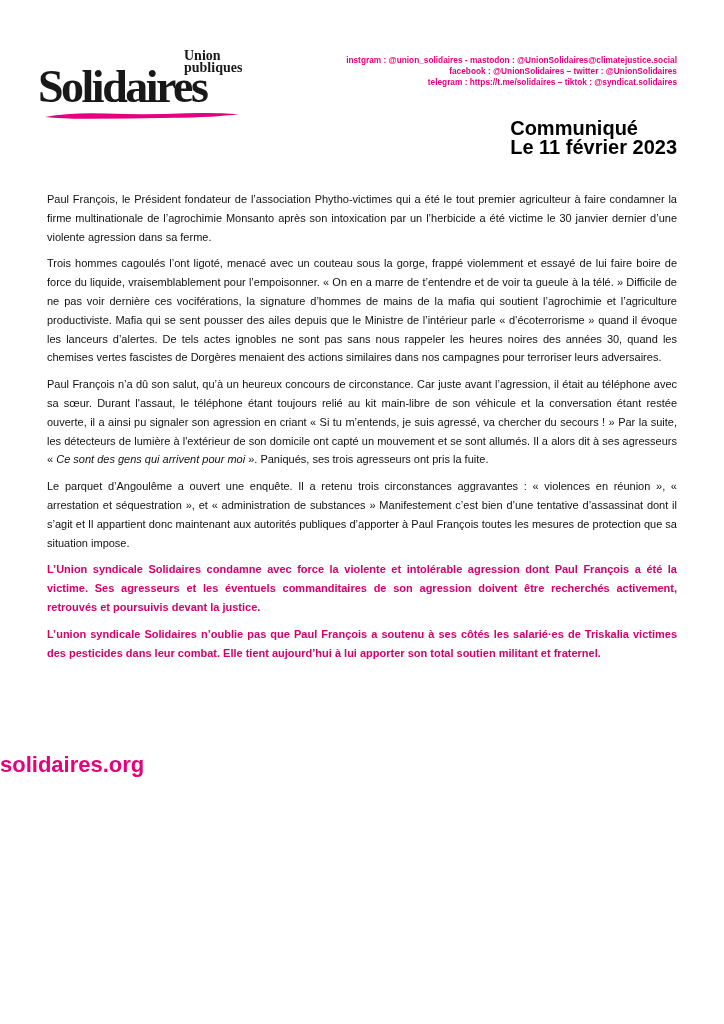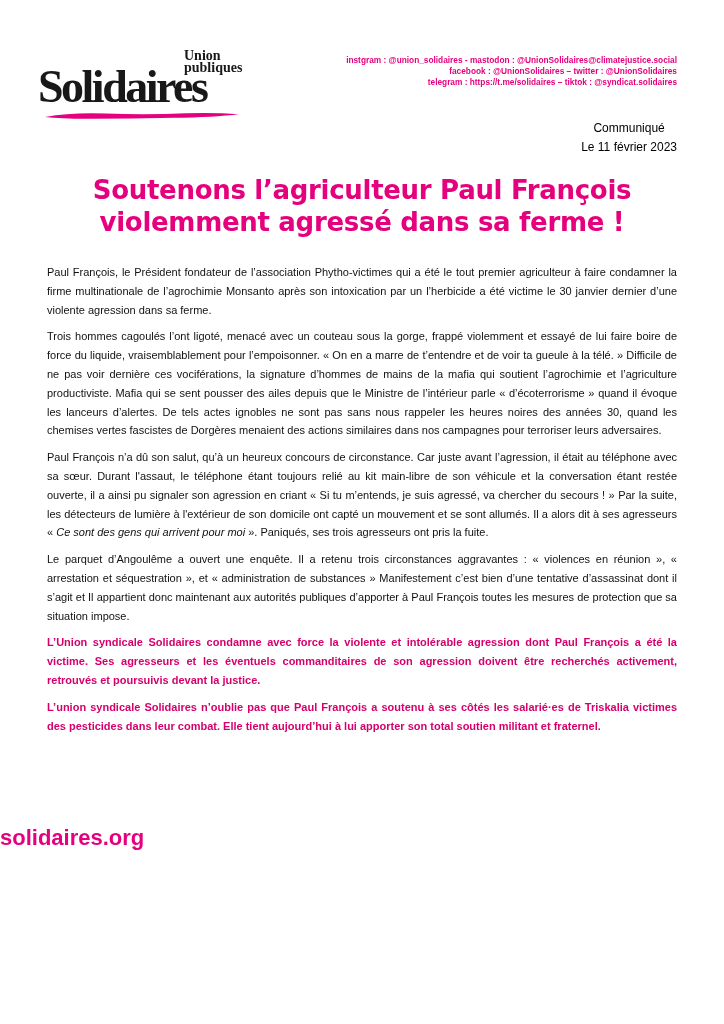--- a/index.html
+++ b/index.html
@@ -41,22 +41,22 @@
   .social{
     position:absolute;right:47px;top:55px;
     text-align:right;
     font-size:8.3px;font-weight:bold;
     line-height:10.8px;
     color:var(--pink);
   }
   .social-line{display:block;text-decoration:none;color:var(--pink);}
   .doc-meta{
     position:absolute;right:47px;top:119px;
-    text-align:center;
-    font-size:12px;font-weight:normal;line-height:18.5px;
+    text-align:left;
+    font-size:20px;font-weight:bold;line-height:18.5px;
     color:#000000;
   }
   
   .title{
     margin-top:9px;
     text-align:center;
     font-family:"DejaVu Sans", sans-serif;
     font-weight:bold;
     font-size:26px;line-height:32px;
     letter-spacing:-0.3px;
@@ -105,24 +105,20 @@
         <a class="social-line" href="#">telegram : https://t.me/solidaires – tiktok : @syndicat.solidaires</a>
       </div>
 
     <div class="doc-meta">
       <div>Communiqué</div>
       <div>Le 11 février 2023</div>
     </div>
 
   </div>
 
-  <h1 class="title">
-    <span>Soutenons l’agriculteur Paul François</span><br>
-    <span>violemment agressé dans sa ferme !</span>
-  </h1>
 
   <div class="body">
       <p class="para normal"><span>Paul François, le Président fondateur de l’association Phytho-victimes qui a été le tout premier agriculteur à faire condamner la firme multinationale de l’agrochimie Monsanto après son intoxication par un l’herbicide a été victime le 30 janvier dernier d’une violente agression dans sa ferme.</span></p>
       <p class="para normal"><span>Trois hommes cagoulés l’ont ligoté, menacé avec un couteau sous la gorge, frappé violemment et essayé de lui faire boire de force du liquide, vraisemblablement pour l’empoisonner.  « On en a marre de t’entendre et de voir ta gueule à la télé. » Difficile de ne pas voir dernière ces vociférations, la signature d’hommes de mains de la mafia qui soutient l’agrochimie et l’agriculture productiviste. Mafia qui se sent pousser des ailes depuis que le Ministre de l’intérieur parle « d’écoterrorisme »  quand il évoque les lanceurs d’alertes. De tels actes ignobles ne sont pas sans nous rappeler les heures noires des années 30, quand les chemises vertes fascistes de Dorgères menaient des actions similaires dans nos campagnes pour terroriser leurs adversaires.</span></p>
       <p class="para normal"><span>Paul François n’a dû son salut, qu’à un heureux concours de circonstance. Car juste avant l’agression, il était au téléphone avec sa sœur. Durant l'assaut, le téléphone étant toujours relié au kit main-libre de son véhicule et la conversation étant restée ouverte, il a ainsi pu signaler son agression en criant « Si tu m’entends, je suis agressé, va chercher du secours ! »  Par la suite, les détecteurs de lumière à l'extérieur de son domicile ont capté un mouvement et se sont allumés. Il a alors dit à ses agresseurs « </span><span class="italic">Ce sont des gens qui arrivent pour moi</span><span> ». Paniqués, ses trois agresseurs ont pris la fuite.</span></p>
       <p class="para normal"><span>Le parquet d’Angoulême a ouvert une enquête. Il a retenu trois circonstances aggravantes : « violences en réunion », « arrestation et séquestration », et « administration de substances » Manifestement c’est bien d’une tentative d’assassinat dont il s’agit et Il appartient donc maintenant aux autorités publiques d’apporter à Paul François toutes les mesures de protection que sa situation impose.</span></p>
       <p class="para pink"><span>L’Union syndicale Solidaires condamne avec force la violente et intolérable agression dont Paul François a été la victime. Ses agresseurs et les éventuels commanditaires de son agression doivent être recherchés activement, retrouvés et poursuivis devant la justice.</span></p>
       <p class="para pink"><span>L’union syndicale Solidaires n’oublie pas que Paul François a soutenu à ses côtés les salarié·es de Triskalia victimes des pesticides dans leur combat. Elle tient aujourd’hui à lui apporter son total soutien militant et fraternel.</span></p>
     </div>
 

